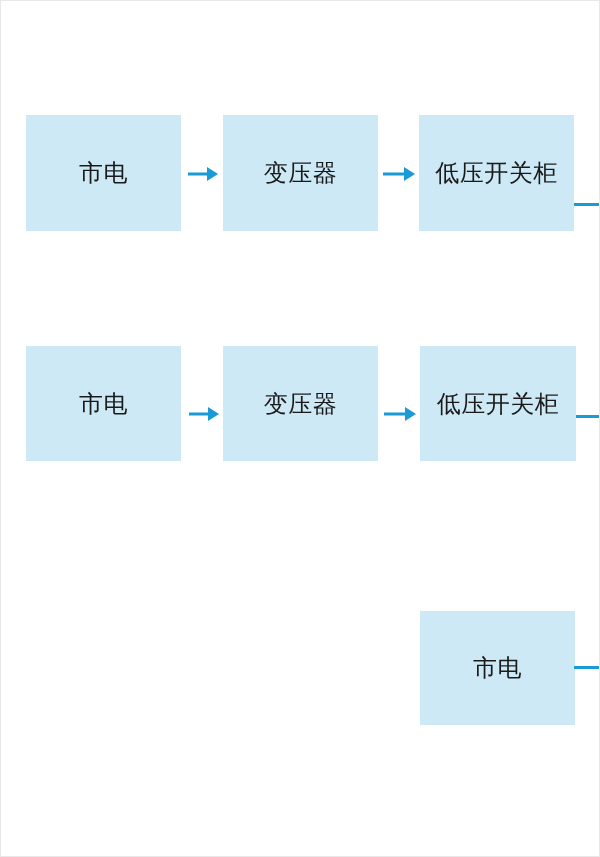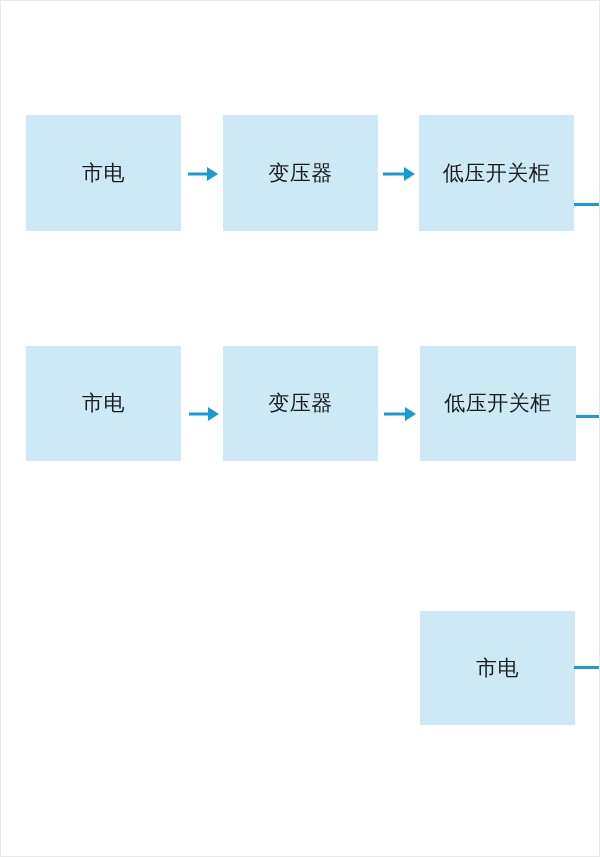--- a/index.html
+++ b/index.html
@@ -21,21 +21,21 @@
   }
   .node {
     position: absolute;
     background: #cde9f5;
     display: flex;
     align-items: center;
     justify-content: center;
     box-sizing: border-box;
   }
   .node-label {
-    font-size: 21px;
+    font-size: 24px;
     line-height: 1;
     color: #1a1a1a;
     letter-spacing: 0.5px;
     white-space: nowrap;
     font-family: "DejaVu Sans", "Liberation Sans", sans-serif;
   }
   
   .arrow {
     position: absolute;
     height: 14px;

